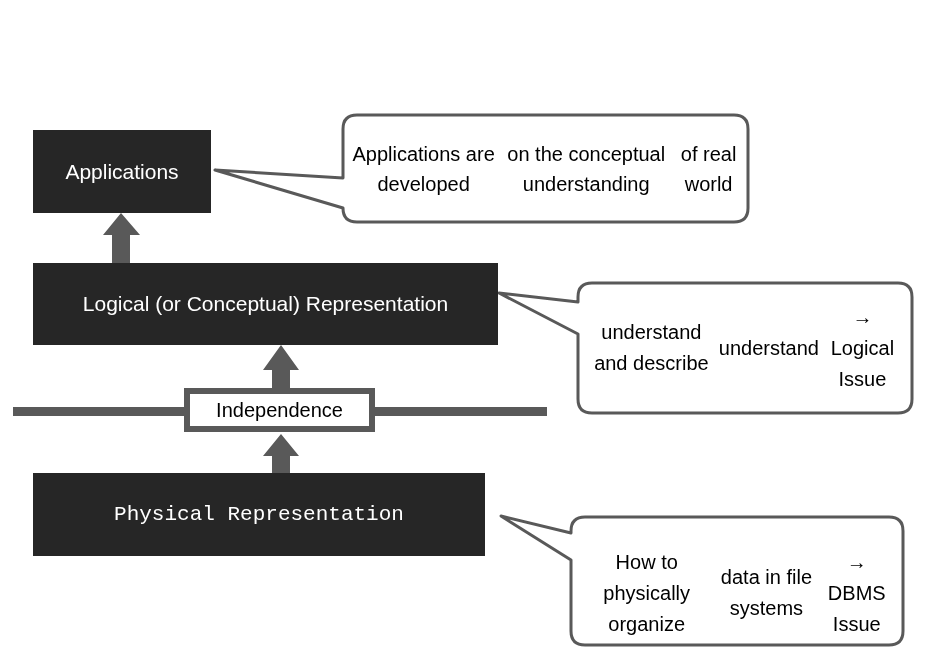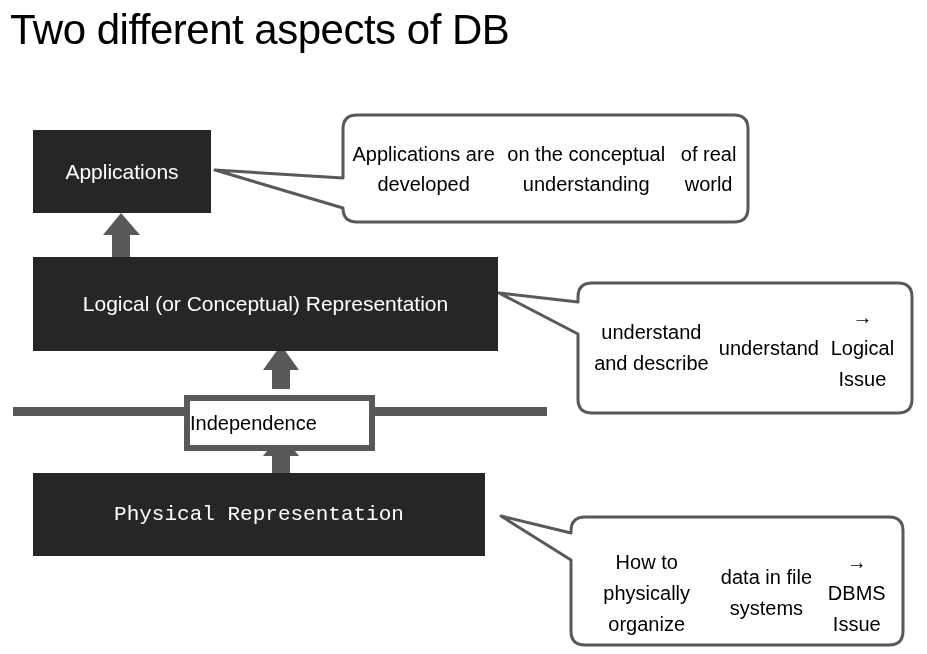--- a/index.html
+++ b/index.html
@@ -37,33 +37,32 @@
     position: absolute;
     background: var(--box_fill);
     color: var(--box_text);
     display: flex;
     align-items: center;
     justify-content: center;
     text-align: center;
     font-size: 21px;
   }
   .box-applications { left: 33px; top: 130px; width: 178px; height: 83px; }
-  .box-logical      { left: 33px; top: 257px; width: 465px; height: 94px; }
+  .box-logical      { left: 33px; top: 263px; width: 465px; height: 82px; }
   .box-physical     { left: 33px; top: 473px; width: 452px; height: 83px; font-family: Liberation Mono, monospace; }
   .independence-box {
     position: absolute;
-    left: 184px; top: 388px; width: 191px; height: 56px;
+    left: 184px; top: 388px; width: 191px; height: 44px;
     background: var(--background);
     border: 6px solid var(--accent_gray);
     color: var(--text);
     display: flex;
     align-items: center;
-    justify-content: flex-start;
+    justify-content: center;
     font-size: 20px;
-    margin-top: 7px;
   }
   .callout-text {
     position: absolute;
     display: flex;
     flex-direction: row;
     align-items: center;
     justify-content: center;
     text-align: center;
     color: var(--text);
     font-size: 20px;
@@ -71,21 +70,20 @@
   .callout-text span { display: block; }
   .ct-applications { left: 350px; top: 117px; width: 392px; height: 104px; line-height: 30px; }
   .ct-logical      { left: 584px; top: 286px; width: 322px; height: 124px; line-height: 31px; }
   .ct-physical     { left: 577px; top: 520px; width: 320px; height: 146px; line-height: 31px; }
 </style>
 </head>
 <body>
 
 <div class="stage">
 
-  <h1 class="slide-title">Two different aspects of DB</h1>
 
   <svg class="diagram-gfx" viewBox="0 0 927 654" xmlns="http://www.w3.org/2000/svg">
 
     <rect x="13" y="407" width="534" height="9" fill="var(--accent_gray)"></rect>
 
     <polygon points="121,213 140,235 130,235 130,264 112,264 112,235 103,235" fill="var(--accent_gray)"></polygon>
 
     <polygon points="281,345 299,370 290,370 290,389 272,389 272,370 263,370" fill="var(--accent_gray)"></polygon>
 
     <polygon points="281,434 299,456 290,456 290,474 272,474 272,456 263,456" fill="var(--accent_gray)"></polygon>

